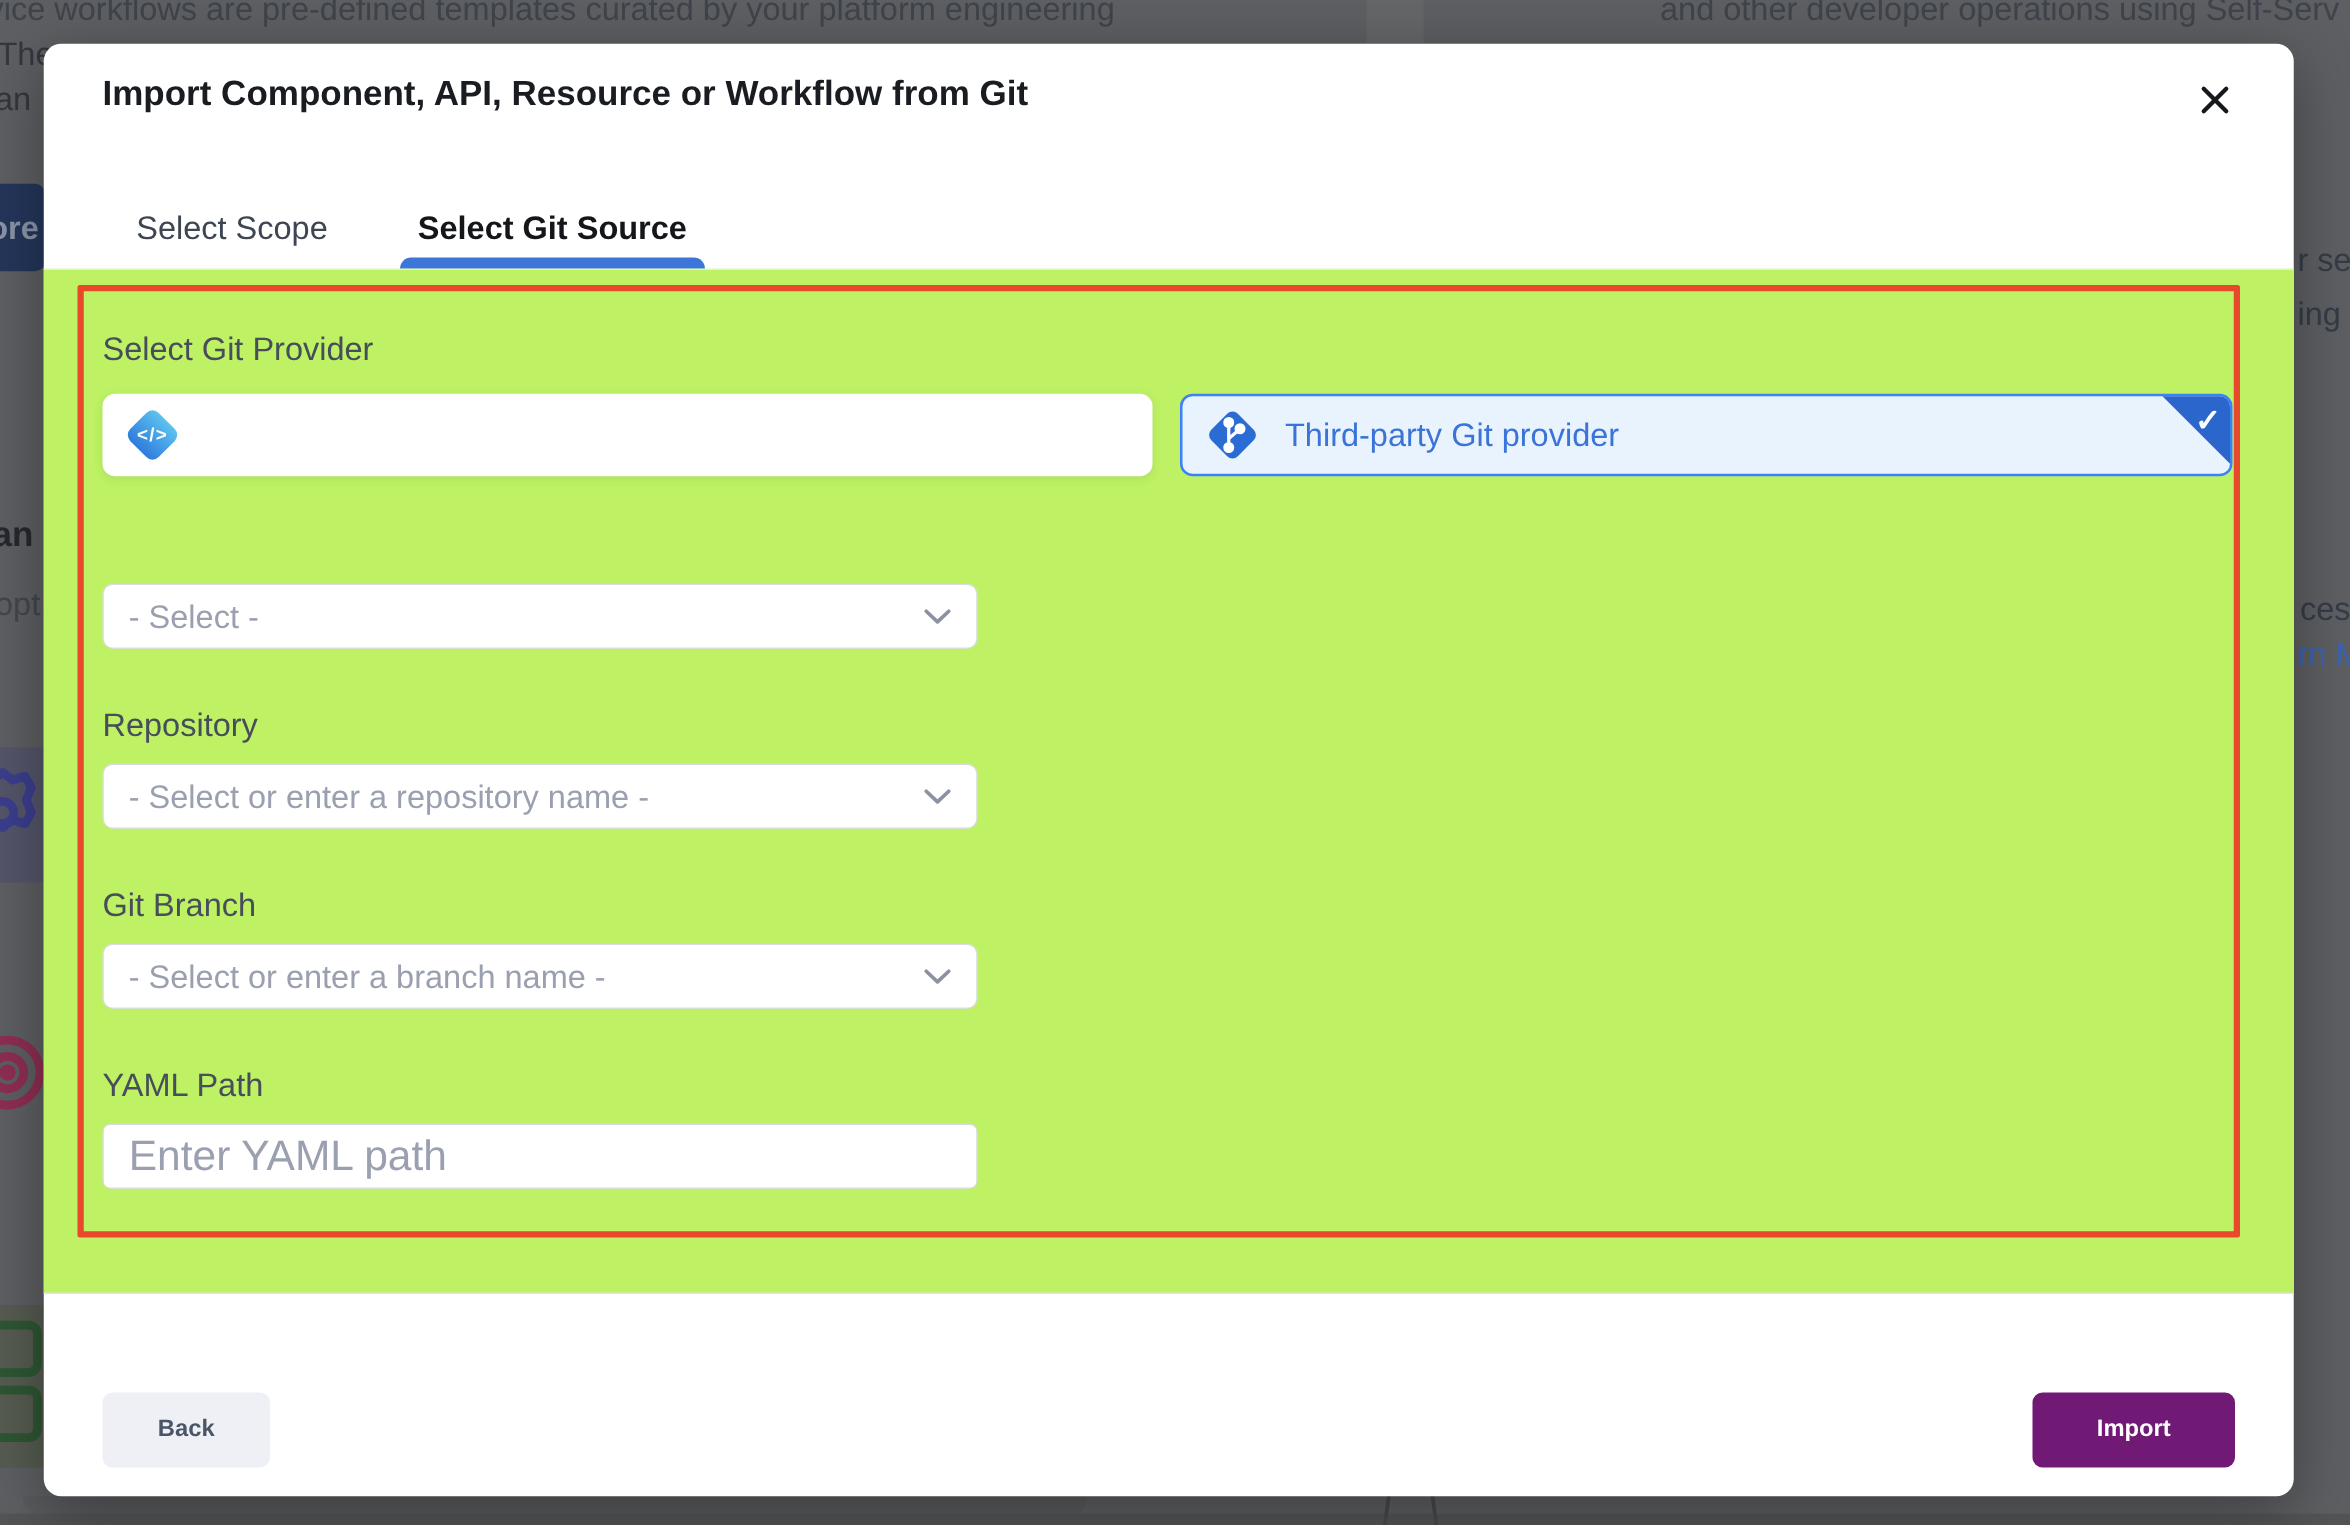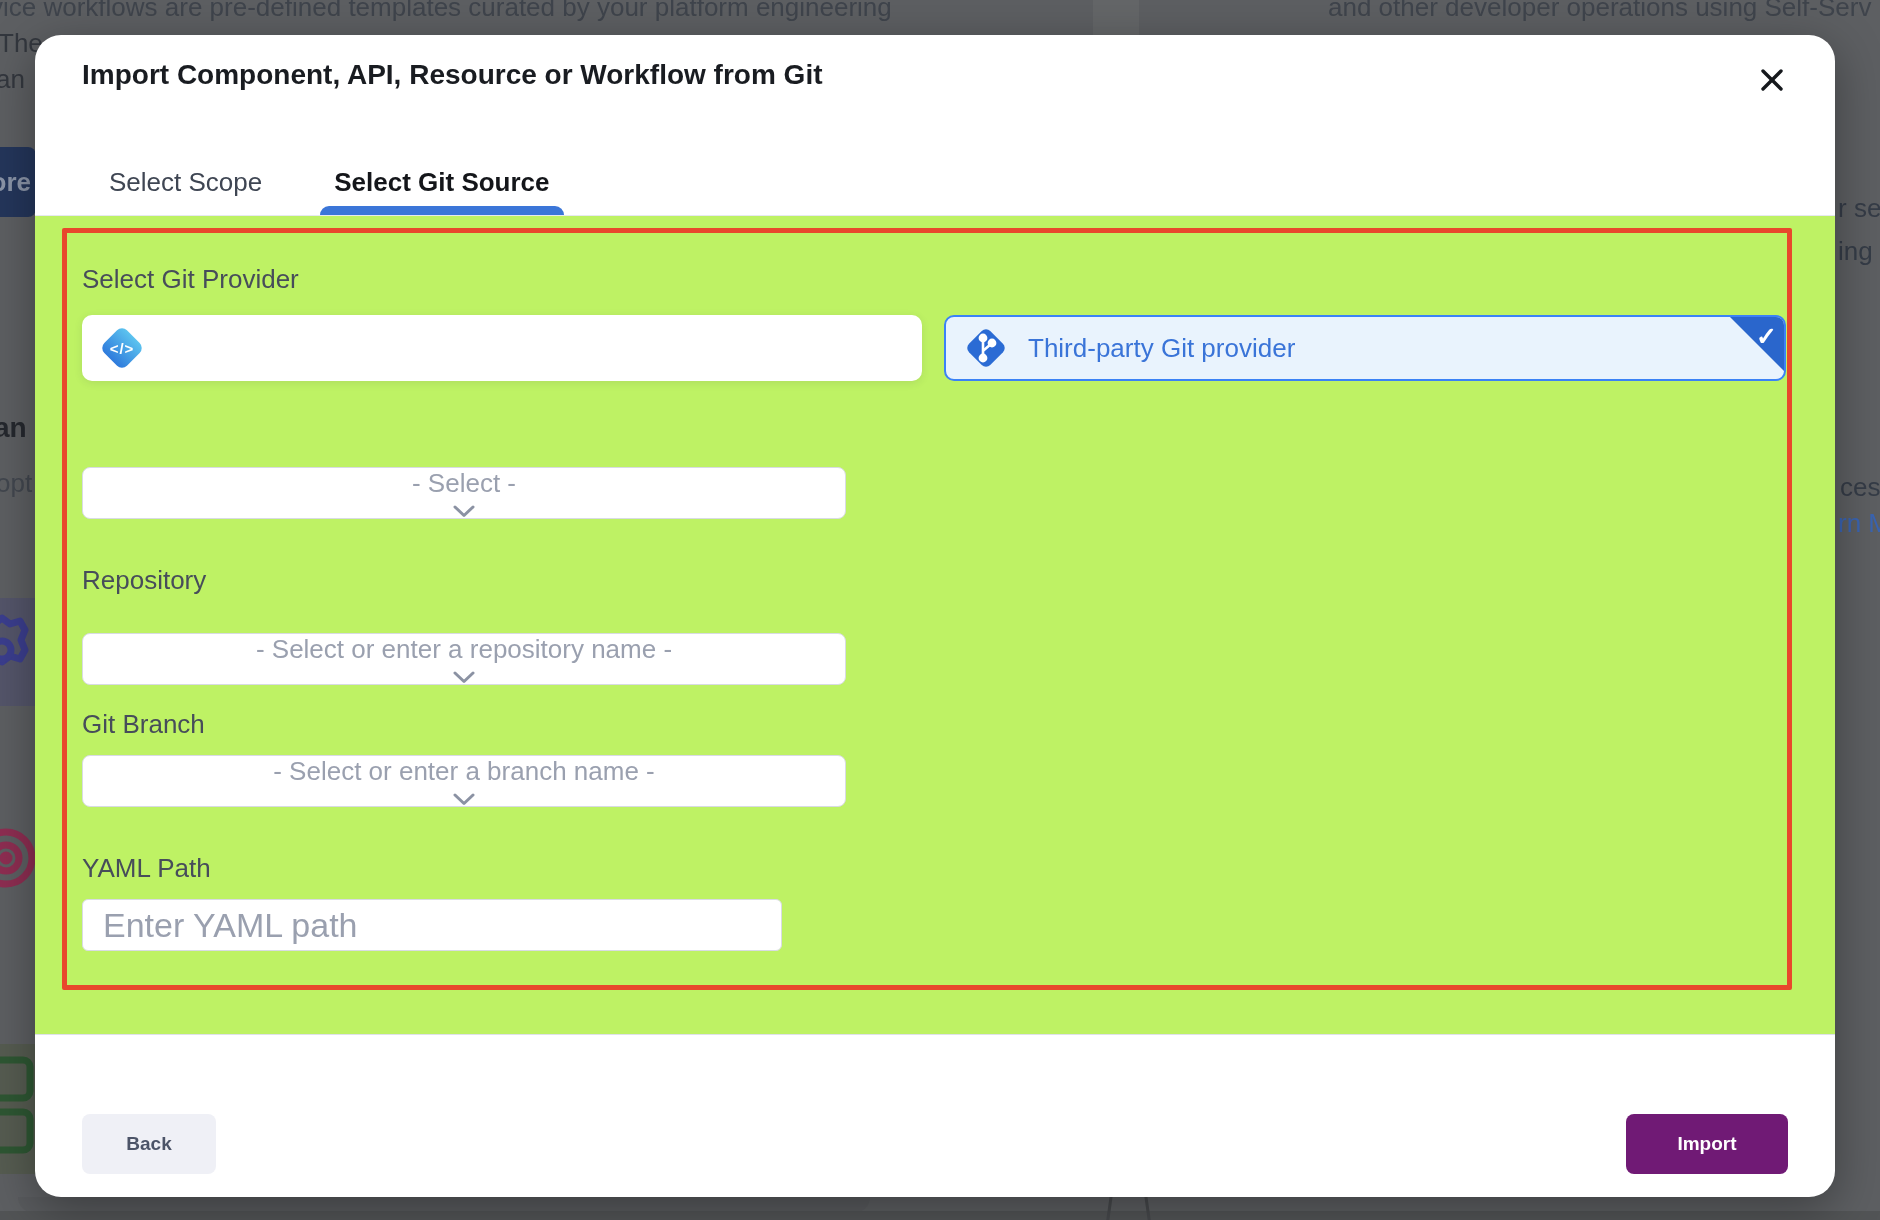--- a/index.html
+++ b/index.html
@@ -15,21 +15,21 @@
     display:flex; align-items:center; justify-content:flex-end; padding-right:5px; }
   .bg-icon { position:absolute; }
   .bg-block { position:absolute; }
   .bg-bottom-card { position:absolute; left:18px; top:1197px; width:852px; height:16px;
     background:#595b5e; border-radius:0 0 16px 16px; }
   .bg-bottom-dark { position:absolute; left:0; top:1211px; width:1880px; height:9px; background:#525456; }
   .bg-slant { position:absolute; width:3px; height:30px; background:#47494c; top:1193px; }
 
   
   .modal { position:absolute; left:35px; top:35px; width:1800px; height:1162px;
-    background:#ffffff; border-radius:26px; box-shadow:0 12px 48px rgba(0,0,0,0.35); }
+    background:#ffffff; border-radius:14px; box-shadow:0 12px 48px rgba(0,0,0,0.35); }
   .modal-title { position:absolute; left:47px; top:24px; font-size:28px; font-weight:600; color:#191c21; }
   .close-btn { position:absolute; top:26px; right:44px; width:38px; height:38px; cursor:pointer;
     display:flex; align-items:center; justify-content:center; }
 
   .tabs { position:absolute; left:60px; top:130px; display:flex; gap:44px; }
   .tab { font-size:26px; padding:0 14px 16px; line-height:34px; color:#3f4653; cursor:pointer; position:relative; }
   .tab.active { font-weight:700; color:#14161a; }
   .tab.active::after { content:''; position:absolute; left:0; right:0; bottom:0; height:9px;
     background:#3b76d8; border-radius:9px 9px 0 0; }
 
@@ -52,23 +52,23 @@
   .corner-check-mark { position:absolute; top:5px; right:7px; color:#ffffff; font-size:25px; font-weight:700; }
 
   .diamond-wrap { width:48px; height:48px; position:relative; flex:0 0 48px; }
   .code-diamond { position:absolute; left:8px; top:8px; width:32px; height:32px; border-radius:7px;
     transform:rotate(45deg); background:linear-gradient(180deg,#5cc3ef 0%,#2f7bdc 100%); }
   .code-diamond-glyph { position:absolute; left:0; top:0; width:48px; height:48px;
     display:flex; align-items:center; justify-content:center;
     color:#fff; font-size:15px; font-weight:700; letter-spacing:1px; }
 
   .form-group-label { position:absolute; left:47px; font-size:26px; color:#474d5a; }
-  .control { position:absolute; left:47px; width:764px; height:52px; background:#ffffff;
+  .control { position:absolute; left:47px; width:700px; height:52px; background:#ffffff;
     border:1px solid #d8dbe3; border-radius:8px; display:flex; align-items:center;
-    padding:0 20px; cursor:pointer;flex-direction:column; }
+    padding:0 20px; cursor:pointer; }
   .control .placeholder { font-size:26px; color:#9aa0af; flex:1; }
   .control .chev { flex:0 0 auto; }
   input.text-input { position:absolute; left:47px; width:700px; height:52px; background:#ffffff;
     border:1px solid #d8dbe3; border-radius:6px; padding:0 20px; font-size:34px;
     font-family:"Liberation Sans", sans-serif; color:#2a2e38; outline:none; }
   input.text-input::placeholder { color:#9aa0af; }
 
   .btn { position:absolute; top:1051px; height:60px; border:none; border-radius:8px;
     font-size:19px; font-weight:600; font-family:"Liberation Sans", sans-serif; cursor:pointer;
     display:flex; align-items:center; justify-content:center;margin-top:28px; }
@@ -175,21 +175,21 @@
 
       <div class="form-group-label" style="top:205px;margin-top:46px;">Git Connector</div>
       <div class="control" style="top:251px;">
         <span class="placeholder">- Select -</span>
         <svg class="chev" width="22" height="13" viewBox="0 0 22 13">
           <polyline points="2,2 11,10.5 20,2" fill="none" stroke="#8b92a3" stroke-width="3" stroke-linecap="round" stroke-linejoin="round"></polyline>
         </svg>
       </div>
 
       <div class="form-group-label" style="top:349px;">Repository</div>
-      <div class="control" style="top:417px;">
+      <div class="control" style="top:395px;">
         <span class="placeholder">- Select or enter a repository name -</span>
         <svg class="chev" width="22" height="13" viewBox="0 0 22 13">
           <polyline points="2,2 11,10.5 20,2" fill="none" stroke="#8b92a3" stroke-width="3" stroke-linecap="round" stroke-linejoin="round"></polyline>
         </svg>
       </div>
 
       <div class="form-group-label" style="top:493px;">Git Branch</div>
       <div class="control" style="top:539px;">
         <span class="placeholder">- Select or enter a branch name -</span>
         <svg class="chev" width="22" height="13" viewBox="0 0 22 13">

